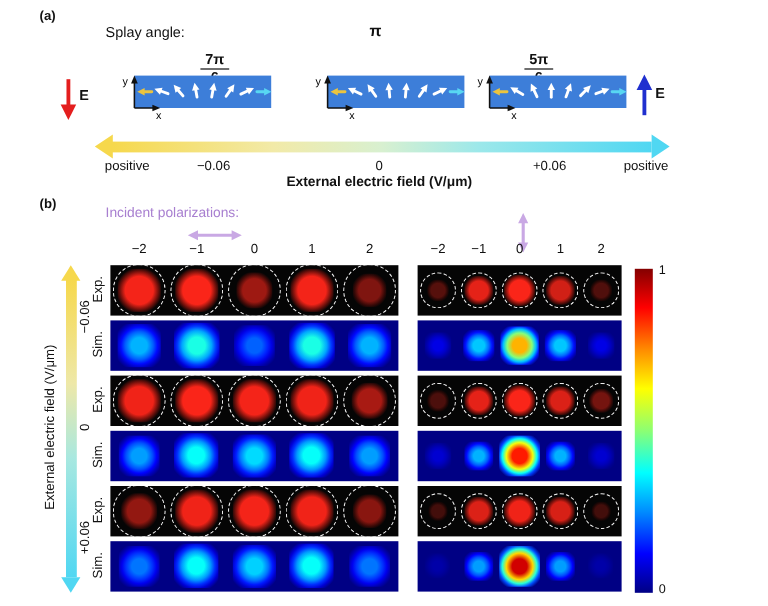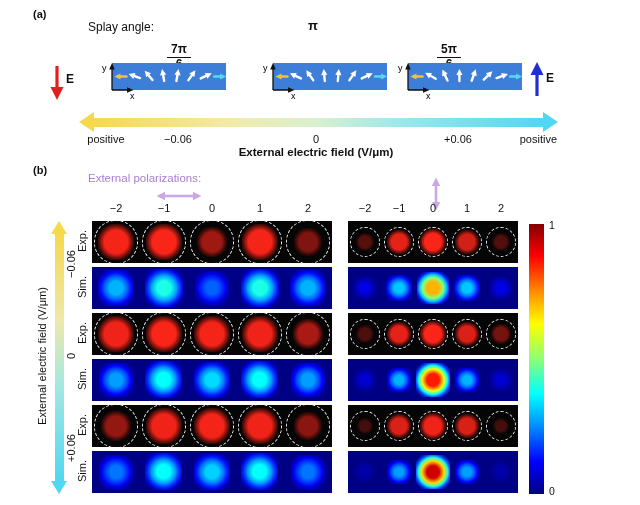--- a/index.html
+++ b/index.html
@@ -78,21 +78,21 @@
   <div class="txt" style="left:76px;top:133px;width:60px;text-align:center">positive</div>
   <div class="txt" style="left:156px;top:133px;width:44px;text-align:center">−0.06</div>
   <div class="txt" style="left:306px;top:133px;width:20px;text-align:center">0</div>
   <div class="txt" style="left:436px;top:133px;width:44px;text-align:center">+0.06</div>
   <div class="txt" style="left:497px;top:133px;width:60px;text-align:right">positive</div>
 
   <div class="axis-title-a">External electric field (V/μm)</div>
 
   <div class="panel-label" style="left:33px;top:164px">(b)</div>
 
-  <div class="incident">External polarizations:</div>
+  <div class="incident">Incident polarizations:</div>
 
   <svg class="abs" style="left:156px;top:189px;overflow:visible" width="46" height="14">
     <line x1="8" y1="7" x2="38" y2="7" stroke="#c9a8e4" stroke-width="2.6"></line>
     <path d="M9,2.8 L0.5,7 L9,11.2 Z" fill="#c9a8e4"></path>
     <path d="M37,2.8 L45.5,7 L37,11.2 Z" fill="#c9a8e4"></path>
   </svg>
 
   <svg class="abs" style="left:429px;top:177px;overflow:visible" width="14" height="34">
     <line x1="7" y1="8" x2="7" y2="26" stroke="#c9a8e4" stroke-width="2.6"></line>
     <path d="M2.8,9 L7,0.5 L11.2,9 Z" fill="#c9a8e4"></path>

